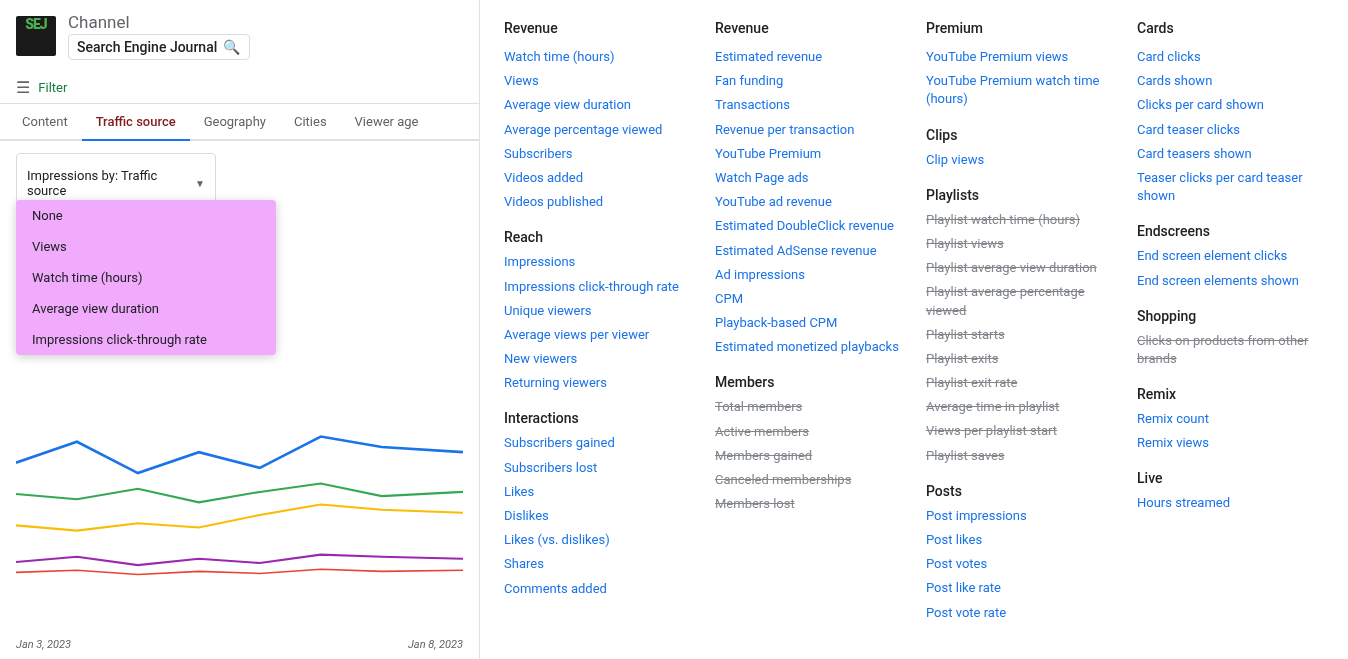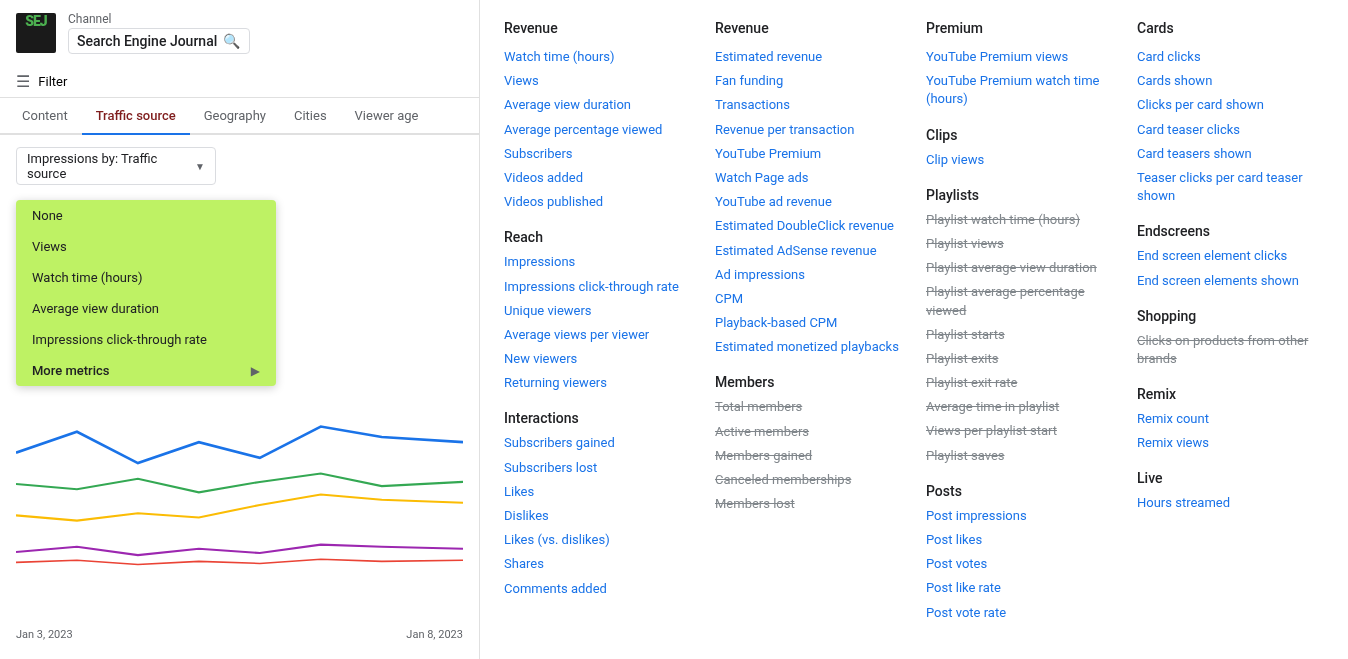--- a/index.html
+++ b/index.html
@@ -41,21 +41,21 @@
       letter-spacing: -1px;
     }
 
     .channel-section {
       display: flex;
       flex-direction: column;
       gap: 2px;
     }
 
     .channel-label {
-      font-size: 12px;
+      font-size: 17px;
       color: #606368;
     }
 
     .channel-search {
       display: flex;
       align-items: center;
       border: 1px solid #dadce0;
       border-radius: 4px;
       padding: 4px 8px;
       gap: 6px;
@@ -81,21 +81,21 @@
       border-bottom: 1px solid #e0e0e0;
     }
 
     .filter-icon {
       font-size: 16px;
       color: #606368;
     }
 
     .filter-label {
       font-size: 13px;
-      color: #000000;
+      color: #15803d;
     }
 
     .tabs-row {
       display: flex;
       align-items: center;
       border-bottom: 2px solid #e0e0e0;
       padding: 0 0 0 8px;
       position: relative;
     }
 
@@ -114,40 +114,40 @@
       border-bottom: 2px solid #1a73e8;
       font-weight: 500;
     }
 
     .impressions-select {
       margin: 12px 16px;
       display: flex;
       align-items: center;
       border: 1px solid #dadce0;
       border-radius: 4px;
-      padding: 3px 10px;
+      padding: 14px 10px;
       width: 200px;
       cursor: pointer;
       font-size: 13px;
       color: #202124;
       justify-content: space-between;
     }
 
     .dropdown-arrow {
       font-size: 10px;
       color: #606368;
     }
 
     
     .dropdown-menu {
       position: absolute;
       left: 16px;
       top: 200px;
       width: 260px;
-      background: #bef264;
+      background: #f0abfc;
       border-radius: 4px;
       box-shadow: 0 2px 10px rgba(0,0,0,0.2);
       z-index: 10;
     }
 
     .dropdown-item {
       padding: 8px 16px;
       font-size: 13px;
       color: #202124;
       cursor: pointer;
@@ -161,25 +161,26 @@
     }
 
     .chevron-right {
       font-size: 12px;
       color: #606368;
     }
 
     
     .chart-area {
       position: absolute;
-      bottom: 10px;
+      bottom: 0;
       left: 0;
       right: 0;
       height: 280px;
       padding: 0 16px 30px 16px;
+      font-style: italic;
     }
 
     .chart-dates {
       display: flex;
       justify-content: space-between;
       font-size: 11px;
       color: #606368;
       position: absolute;
       bottom: 8px;
       left: 16px;
@@ -288,24 +289,20 @@
       <span>Views</span>
     </div>
     <div class="dropdown-item">
       <span>Watch time (hours)</span>
     </div>
     <div class="dropdown-item">
       <span>Average view duration</span>
     </div>
     <div class="dropdown-item">
       <span>Impressions click-through rate</span>
-    </div>
-    <div class="dropdown-item has-submenu">
-      <span>More metrics</span>
-      <span class="chevron-right">▶</span>
     </div>
   </div>
 
   <div class="chart-area">
     <svg class="chart-svg" viewBox="0 0 440 220" preserveAspectRatio="none">
 
       <polyline points="0,80 60,60 120,90 180,70 240,85 300,55 360,65 440,70" fill="none" stroke="#1a73e8" stroke-width="2.5"></polyline>
 
       <polyline points="0,110 60,115 120,105 180,118 240,108 300,100 360,112 440,108" fill="none" stroke="#34a853" stroke-width="2"></polyline>
 

